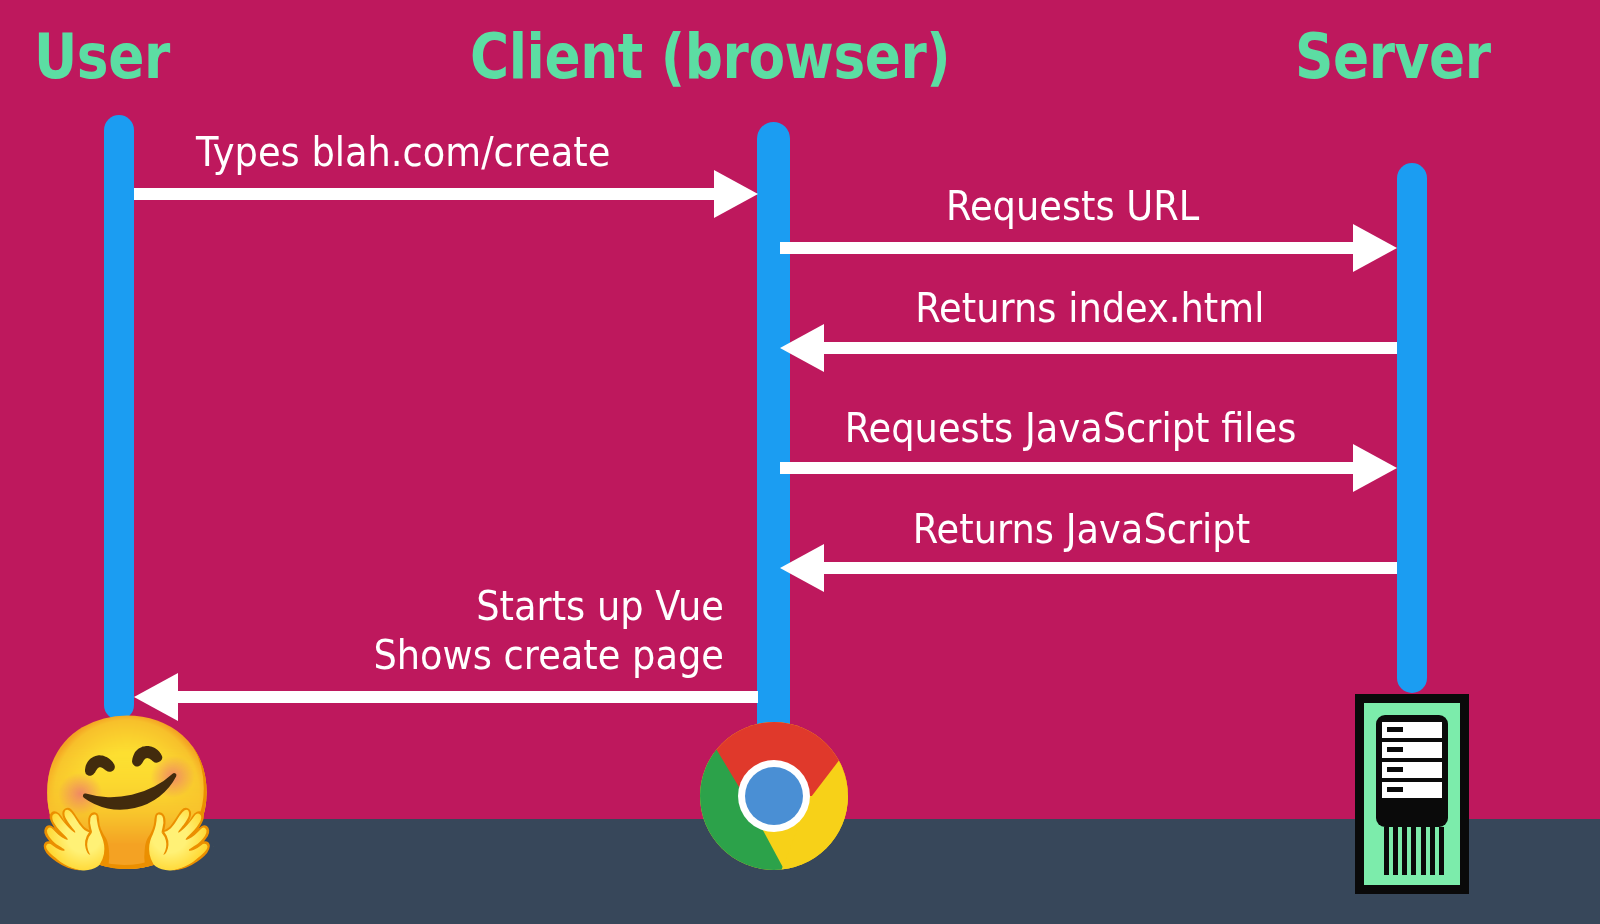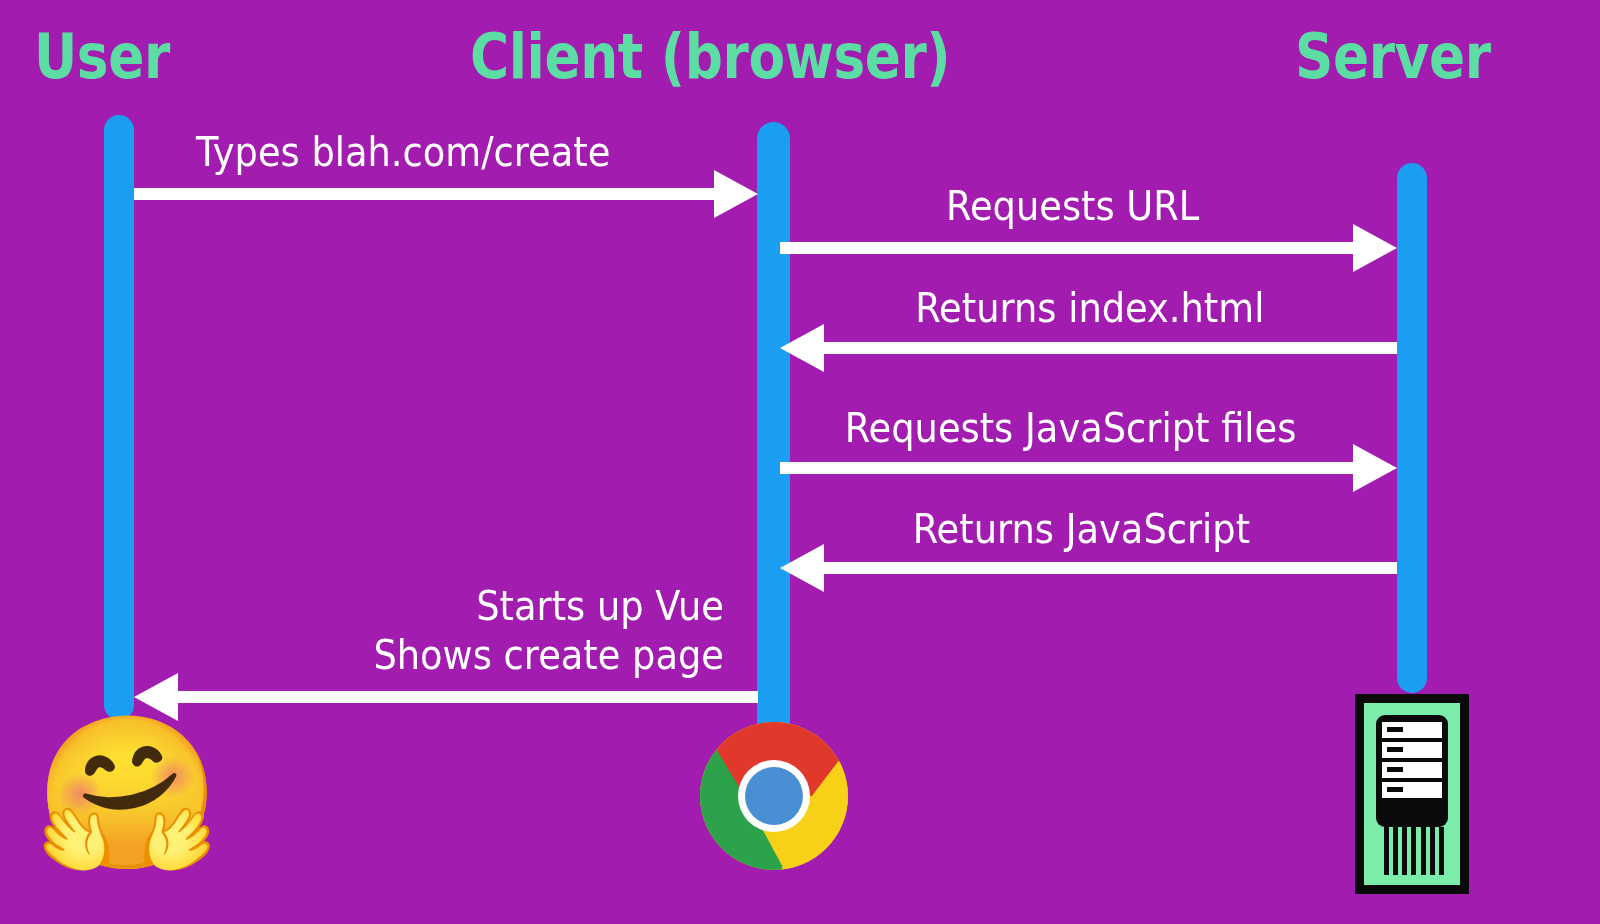--- a/index.html
+++ b/index.html
@@ -5,22 +5,22 @@
 <style>
   * { margin:0; padding:0; box-sizing:border-box; }
   html, body {
     width:1600px; height:924px;
     background:#37475a;
     font-family:"Liberation Sans", sans-serif;
     overflow:hidden;
   }
   #stage {
     position:relative;
-    width:1600px; height:924px;
-    background:#a21caf;
+    width:1600px; height:819px;
+    background:#be185d;
     padding-left:36px;
   }
 
   
   .participant-title {
     position:absolute;
     color:#5cdda3;
     font-family:"DejaVu Sans", sans-serif;
     font-weight:bold;
     font-size:62px;

